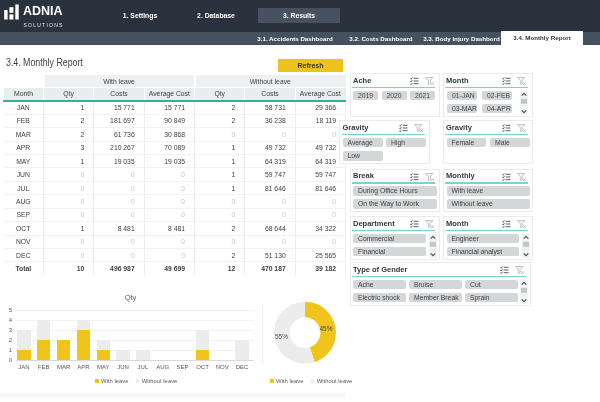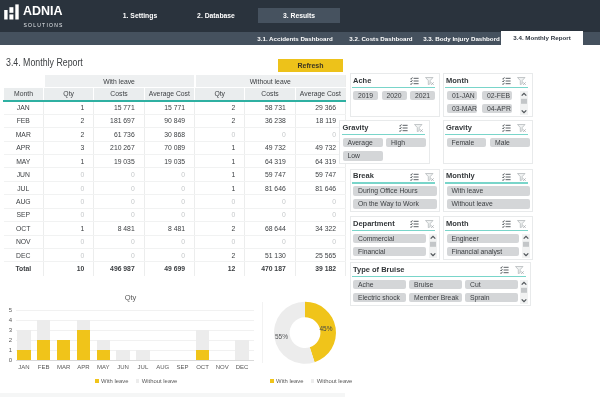--- a/index.html
+++ b/index.html
@@ -408,21 +408,21 @@
  <div class="btn" style="left:3px;top:16.5px;width:72px">Engineer</div>
  <div class="btn" style="left:3px;top:29.8px;width:72px">Financial analyst</div>
  <svg class="sbar" style="left:78.5px;top:16.8px" width="8" height="24" viewBox="0 0 8 24">
       <rect x="0" y="0" width="8" height="24" fill="#f1f2f2"></rect>
       <polyline points="1.7,4.6 4,2.4 6.3,4.6" fill="none" stroke="#51565a" stroke-width="1.3"></polyline>
       <rect x="1" y="7.8" width="6" height="5" fill="#c3c6c8"></rect>
       <polyline points="1.7,19.4 4,21.6 6.3,19.4" fill="none" stroke="#51565a" stroke-width="1.3"></polyline>
     </svg>
 </div>
 <div class="abs card" style="left:349.5px;top:262px;width:181px">
- <div class="ct">Type of Bruise</div>
+ <div class="ct">Type of Gender</div>
     <div class="tl"></div>
  <svg class="ic1" style="right:20.5px" viewBox="0 0 9 8">
       <g stroke="#5a6064" fill="none" stroke-width="1">
         <polyline points="0.4,1.6 1.1,2.3 2.4,0.4"></polyline>
         <polyline points="0.4,4.3 1.1,5 2.4,3.1"></polyline>
         <polyline points="0.4,7 1.1,7.7 2.4,5.8"></polyline>
         <line x1="3.6" y1="1.3" x2="8.6" y2="1.3"></line>
         <line x1="3.6" y1="4" x2="8.6" y2="4"></line>
         <line x1="3.6" y1="6.7" x2="8.6" y2="6.7"></line>
       </g>

